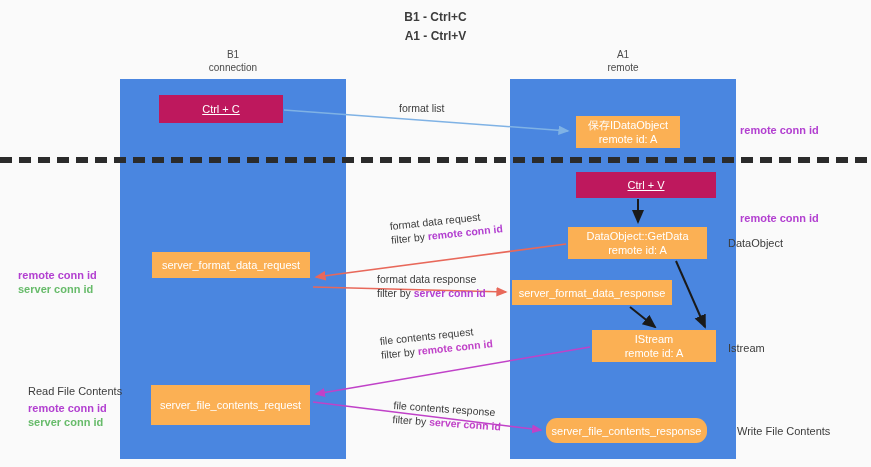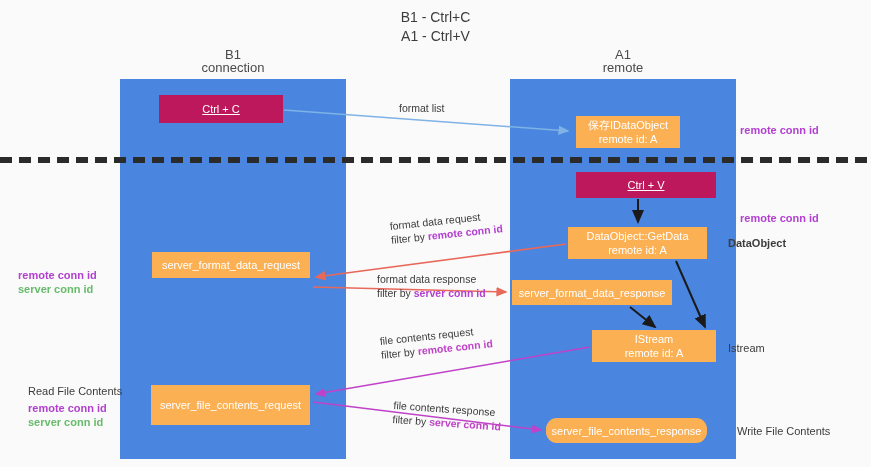--- a/index.html
+++ b/index.html
@@ -27,30 +27,31 @@
     width: 871px;
     height: 467px;
     pointer-events: none;
   }
   
   .title {
     position: absolute;
     left: 0; right: 0;
     top: 8px;
     text-align: center;
-    font-size: 14px;
+    font-size: 12px;
     line-height: 19px;
     color: #3c3c3c;
     white-space: pre-line;
+    font-weight: bold;
   }
   
   .lane-header {
     position: absolute;
     text-align: center;
-    font-size: 13px;
+    font-size: 10px;
     line-height: 13px;
     color: #4a4a4a;
     white-space: pre-line;
   }
   #lane-header-b1 { left: 120px; top: 48px; width: 226px; }
   #lane-header-a1 { left: 510px; top: 48px; width: 226px; }
   
   .lane {
     position: absolute;
     background: #4a86e0;
@@ -117,21 +118,21 @@
     font-size: 11px;
     line-height: 14px;
     white-space: nowrap;
   }
   .side-note.plain { color: #3c3c3c; }
   .note-purple { color: #b23fd0; font-weight: bold; }
   .note-green  { color: #67bb6a; font-weight: bold; }
 
   #note-remote-conn-top   { left: 740px; top: 123px; }
   #note-remote-conn-mid   { left: 740px; top: 211px; }
-  #note-dataobject        { left: 728px; top: 236px; font-weight: bold; }
+  #note-dataobject        { left: 728px; top: 236px; }
   #note-istream           { left: 728px; top: 341px; }
   #note-write-file        { left: 737px; top: 424px; }
   #note-left-mid          { left: 18px;  top: 268px; }
   #note-read-file         { left: 28px;  top: 384px; }
   #note-left-bottom       { left: 28px;  top: 401px; }
 </style>
 </head>
 <body>
 
 <div id="canvas">

